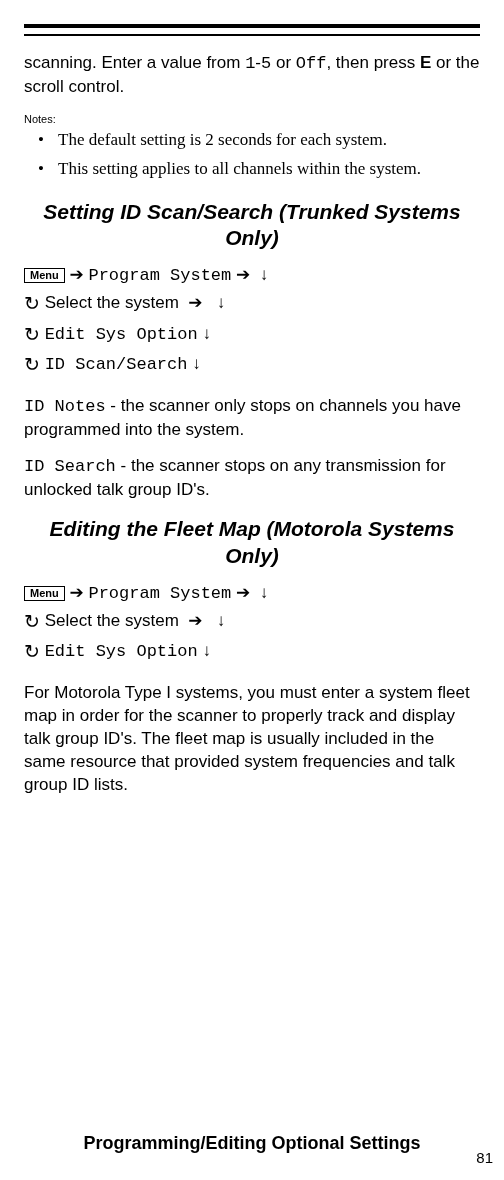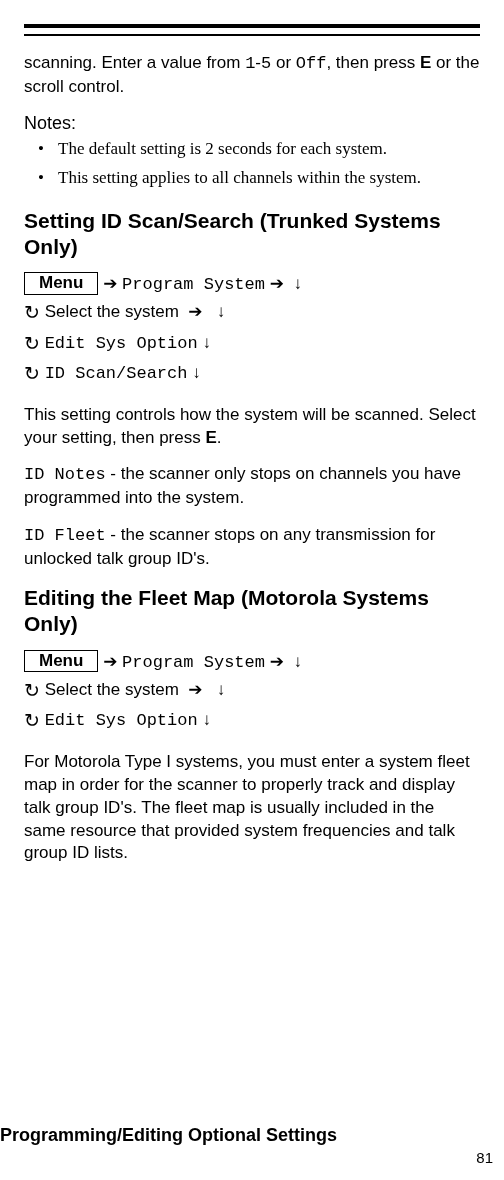--- a/index.html
+++ b/index.html
@@ -23,21 +23,21 @@
     margin-bottom: 16px;
   }
   .para {
     font-size: 17px;
     line-height: 1.35;
     margin-bottom: 14px;
   }
   .mono { font-family: "Courier New", monospace; }
   .bold { font-weight: bold; }
   .notes-label {
-    font-size: 18px;
+    font-size: 11px;
     margin-bottom: 4px;
   }
   ul.notes {
     list-style: none;
     font-size: 17px;
     line-height: 1.35;
     margin-bottom: 18px;
   }
   ul.notes li {
     position: relative;
@@ -46,51 +46,54 @@
     font-family: Liberation Serif, serif;
   }
   ul.notes li::before {
     content: "•";
     position: absolute;
     left: 14px;
     top: 0;
   }
   h2.section {
     font-size: 21px;
+    font-style: italic;
     font-weight: bold;
     line-height: 1.25;
     margin-bottom: 10px;
+    text-align: center;
   }
   .nav-block {
     font-size: 17px;
     line-height: 1.6;
     margin-bottom: 14px;
   }
   .nav-line { display: block; }
   .menu-box {
     display: inline-block;
     border: 1px solid #000;
-    font-size: 17px;
+    font-size: 11px;
     font-weight: bold;
-    padding: 0 14px;
+    padding: 0 5px;
     line-height: 1.2;
     vertical-align: 1px;
     font-family: Arial, Helvetica, sans-serif;
   }
   .scroll-icon {
     display: inline-block;
     font-size: 19px;
     vertical-align: -2px;
   }
   .arrow { font-size: 17px; }
   .footer-title {
     position: absolute;
-    bottom: 34px;
+    bottom: 26px;
     left: 0;
     right: 0;
+    text-align: center;
     font-weight: bold;
     font-size: 18px;
     font-family: "Trebuchet MS", Arial, sans-serif;
   }
   .page-num {
     position: absolute;
     bottom: 14px;
     right: 11px;
     font-size: 15px;
   }
@@ -133,30 +136,27 @@
       <span class="mono">Edit Sys Option</span>
       <span class="arrow">↓</span>
     </span>
     <span class="nav-line">
       <span class="scroll-icon">↻</span>
       <span class="mono">ID Scan/Search</span>
       <span class="arrow">↓</span>
     </span>
   </div>
 
-  <p class="para">
-    <span>This setting controls how the system will be scanned. Select your setting, then press </span><span class="bold">E</span><span>.</span>
-  </p>
 
   <p class="para">
     <span class="mono">ID Notes</span><span> - the scanner only stops on channels you have programmed into the system.</span>
   </p>
 
   <p class="para">
-    <span class="mono">ID Fleet</span><span> - the scanner stops on any transmission for unlocked talk group ID's.</span>
+    <span class="mono">ID Search</span><span> - the scanner stops on any transmission for unlocked talk group ID's.</span>
   </p>
 
 
   <h2 class="section">Editing the Fleet Map (Motorola Systems Only)</h2>
 
   <div class="nav-block">
     <span class="nav-line">
       <span class="menu-box">Menu</span>
       <span class="arrow">➔</span>
       <span class="mono">Program System</span>

